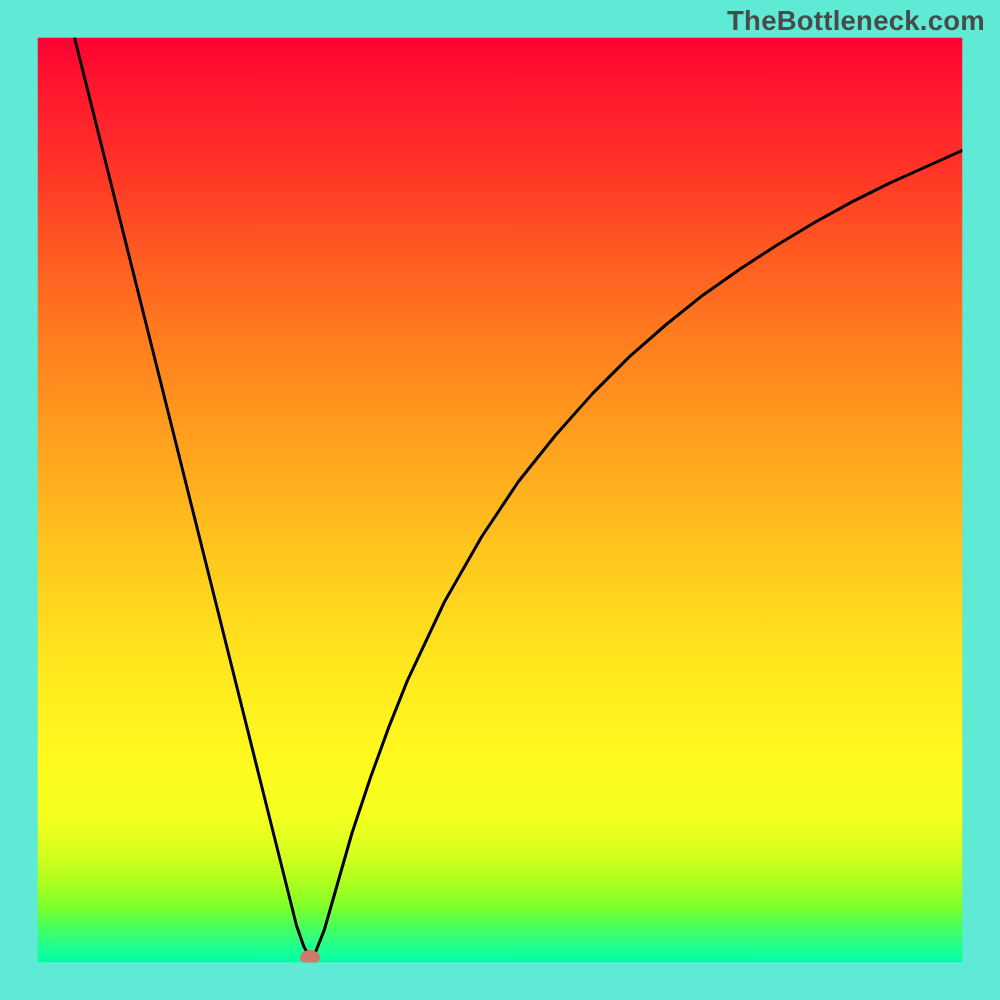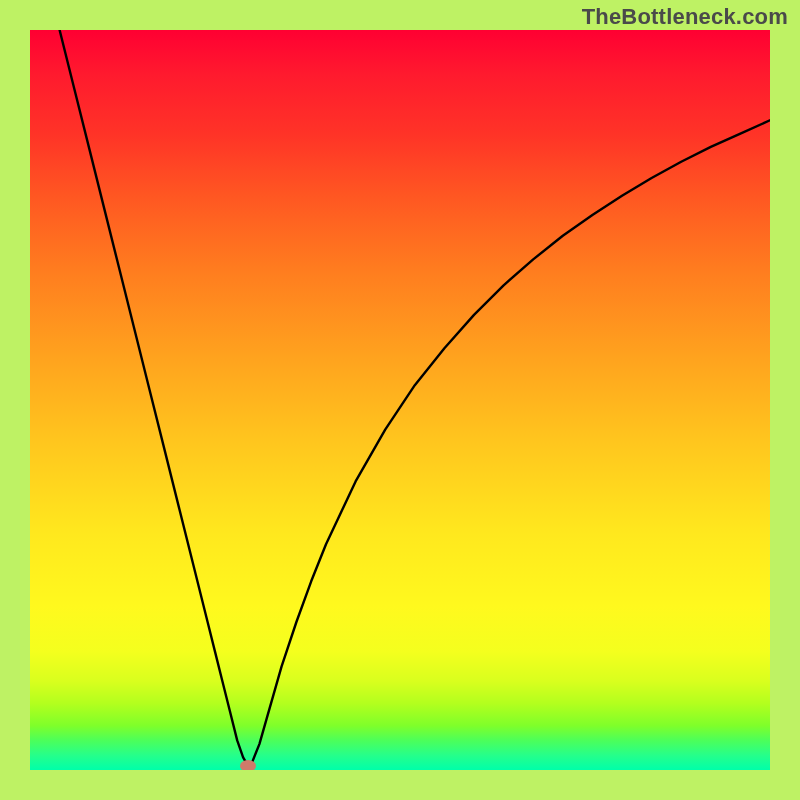--- a/index.html
+++ b/index.html
@@ -8,21 +8,21 @@
     width: 800px;
     height: 800px;
     overflow: hidden;
     background: #000;
     font-family: Arial, Helvetica, sans-serif;
   }
   .frame {
     position: relative;
     width: 800px;
     height: 800px;
-    background: #bef264;
+    background: #5eead4;
   }
   .plot-area {
     position: absolute;
     left: 30px;
     top: 30px;
     width: 740px;
     height: 740px;
     overflow: hidden;
   }
   .gradient-bg {

